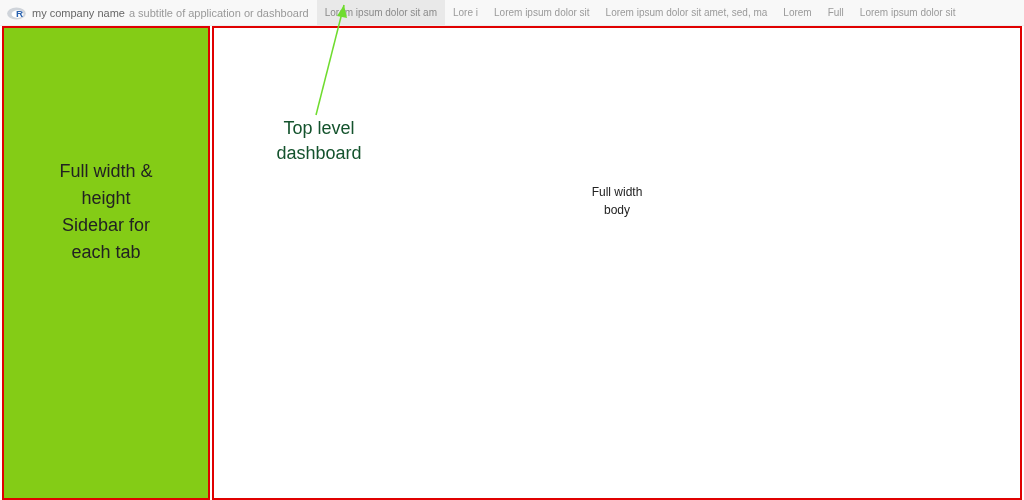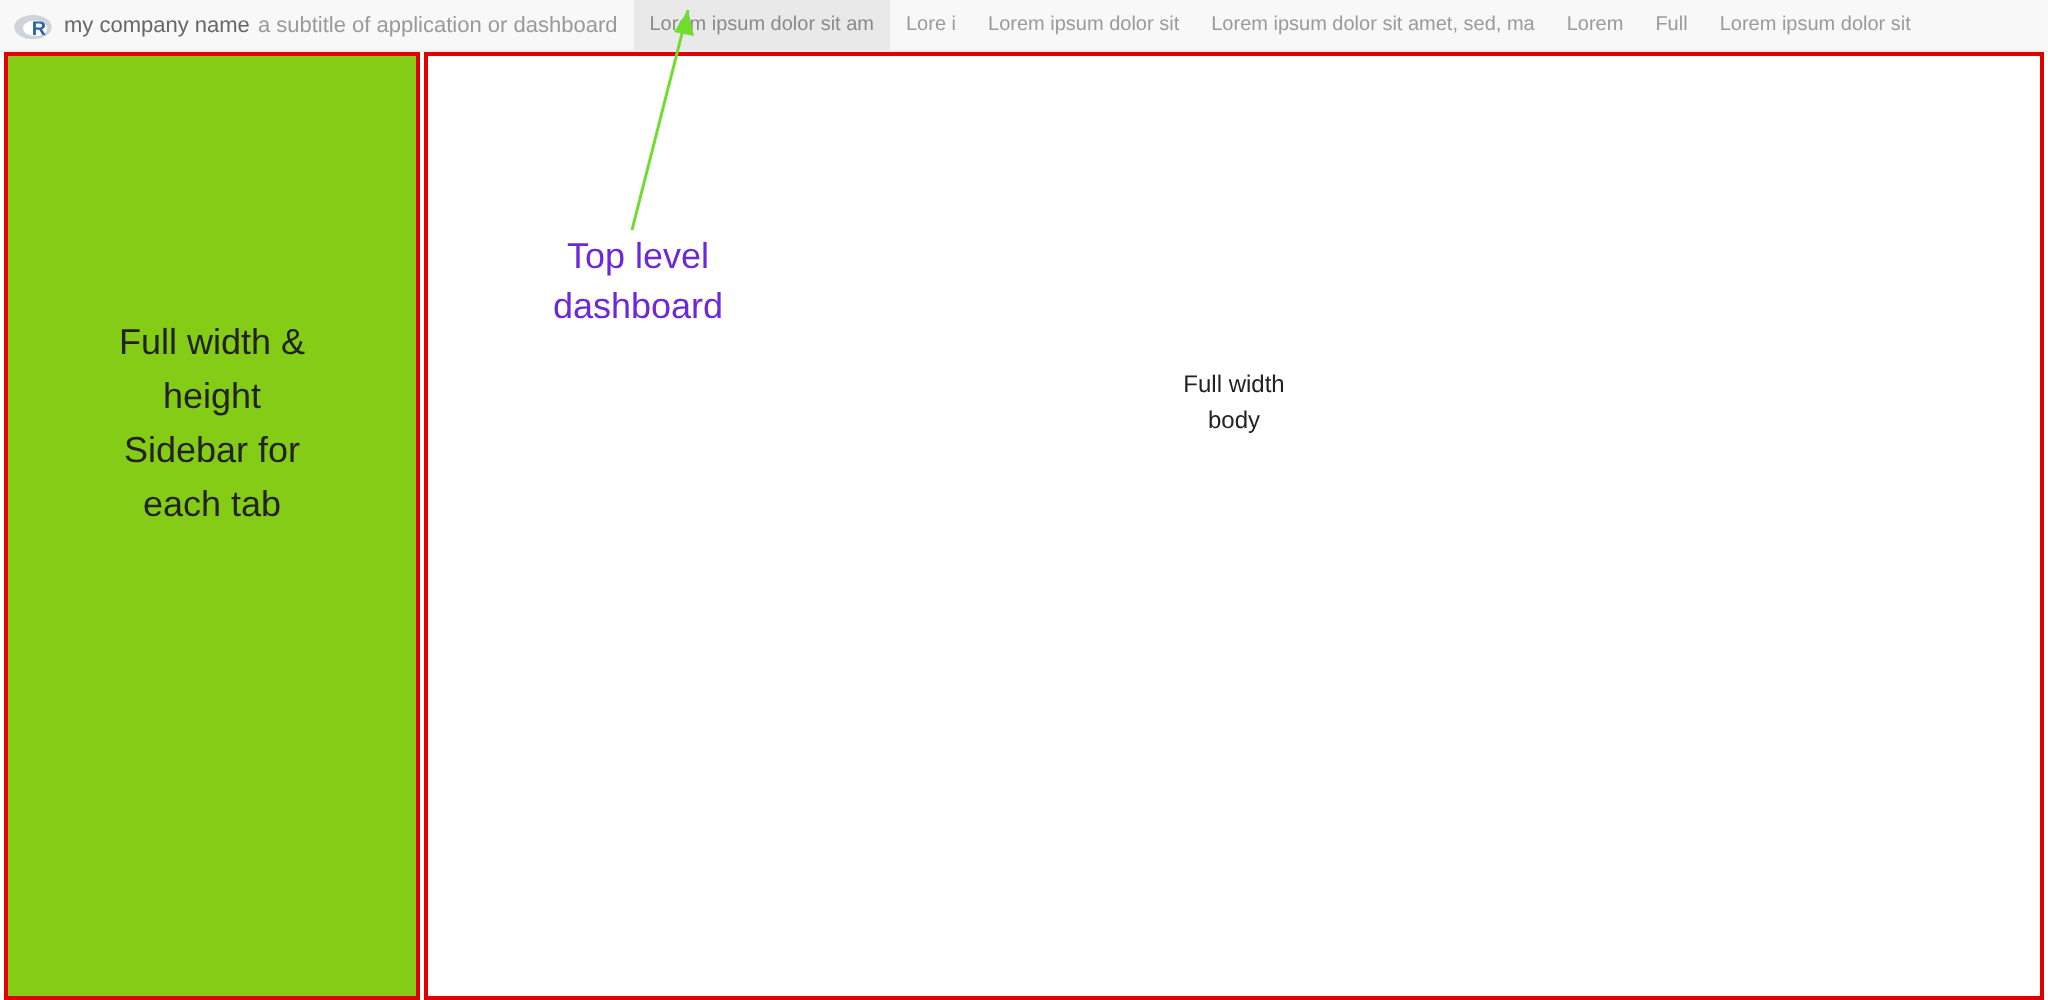--- a/index.html
+++ b/index.html
@@ -88,21 +88,21 @@
       color: #222;
       font-family: "Segoe UI", Arial, sans-serif;
     }
 
     .nav-annotation {
       position: absolute;
       left: 30px;
       top: 88px;
       font-size: 18px;
       line-height: 1.4;
-      color: #6d28d9;
+      color: #14532d;
       text-align: center;
       width: 150px;
       font-family: "Segoe UI", Arial, sans-serif;
     }
 
     
     .arrow-svg {
       position: absolute;
       left: 100px; top: -25px;
       width: 150px; height: 120px;

